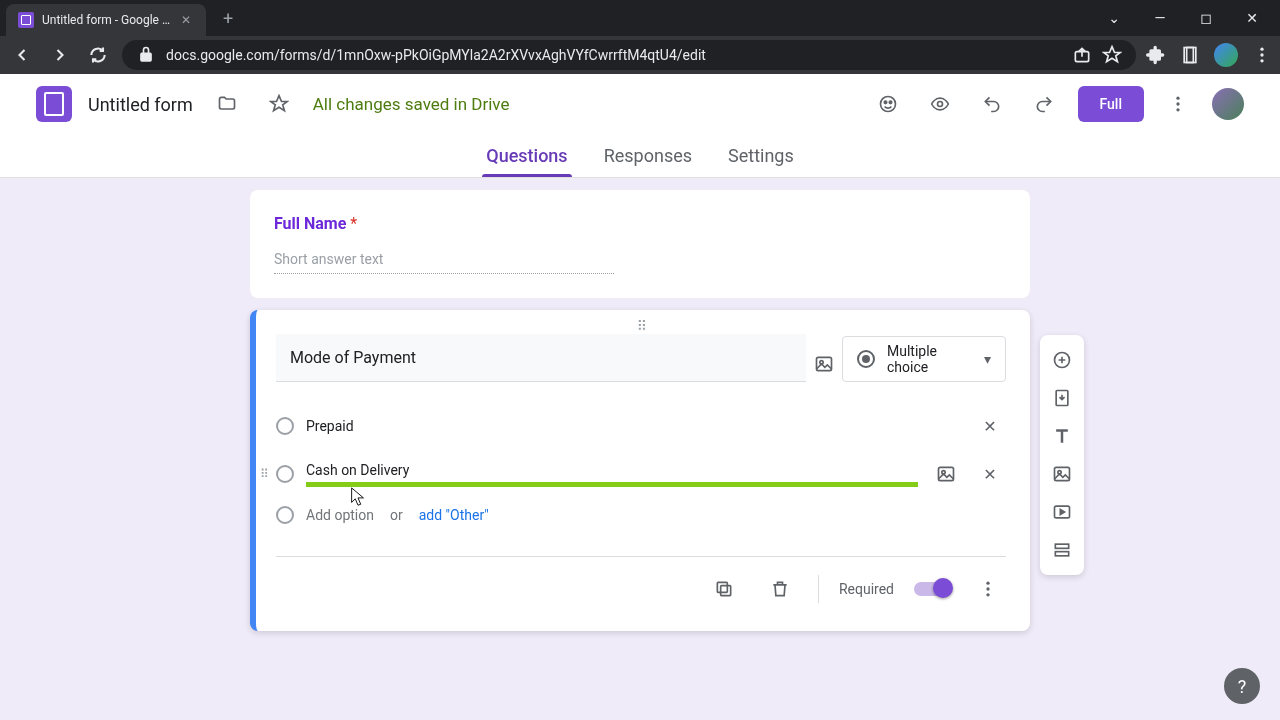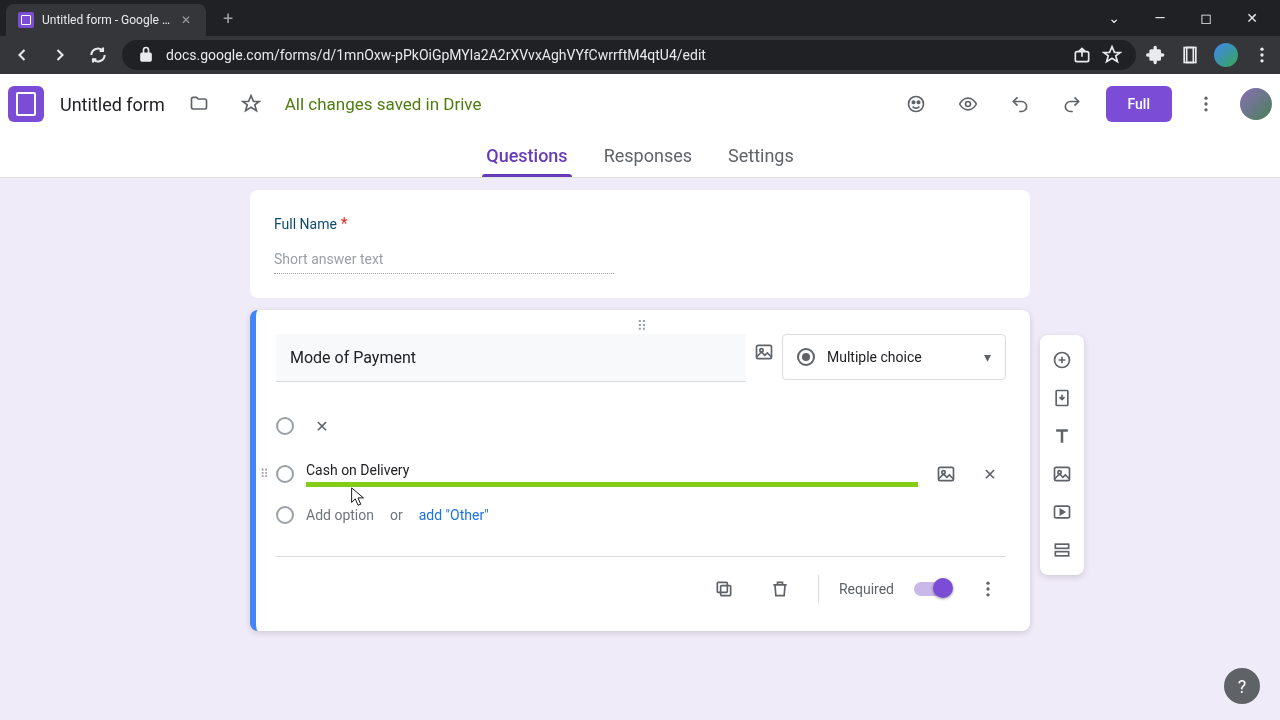--- a/index.html
+++ b/index.html
@@ -19,49 +19,49 @@
     .addr-bar { height: 38px; background: #35363a; display: flex; align-items: center; padding: 0 8px; gap: 10px; }
     .nav-btn { width: 28px; height: 28px; display: flex; align-items: center; justify-content: center; color: #e8eaed; }
     .url-box { flex: 1; height: 30px; background: #202124; border-radius: 15px; display: flex; align-items: center; padding: 10px 14px; gap: 10px; color: #e8eaed; font-size: 14px; }
     .url-text { flex: 1; color: #e8eaed; }
     .addr-icons { display: flex; gap: 14px; align-items: center; color: #e8eaed; }
     .avatar-small { width: 24px; height: 24px; border-radius: 50%; background: linear-gradient(135deg, #4285f4, #34a853); }
     
     
     .page { height: 646px; background: #f0ebf8; display: flex; flex-direction: column; position: relative; }
     
-    .header { height: 60px; background: #fff; display: flex; align-items: center; padding: 0 8px; gap: 16px; }
+    .header { height: 60px; background: #fff; display: flex; align-items: center; padding: 0 36px; gap: 16px; }
     .forms-icon { width: 36px; height: 36px; background: #7b4dd6; border-radius: 6px; display: flex; align-items: center; justify-content: center; }
     .forms-icon::before { content: ""; width: 16px; height: 20px; border: 2px solid #fff; border-radius: 2px; }
     .form-title { font-size: 18px; color: #202124; }
     .header-icon { width: 36px; height: 36px; display: flex; align-items: center; justify-content: center; color: #5f6368; border-radius: 50%; }
     .save-msg { font-size: 17px; color: #4d7c0f; }
     .header-spacer { flex: 1; }
     .send-btn { background: #7b4dd6; color: #fff; border: none; height: 36px; padding: 0 22px; border-radius: 6px; font-size: 14px; font-weight: 500; }
     .avatar-big { width: 32px; height: 32px; border-radius: 50%; background: linear-gradient(135deg, #8a6fb5, #4a8059); }
     
     .tabs-nav { height: 44px; background: #fff; display: flex; justify-content: center; gap: 28px; border-bottom: 1px solid #e0e0e0; }
     .nav-tab { display: flex; align-items: center; font-size: 18px; color: #5f6368; padding: 0 4px; position: relative; }
     .nav-tab.active { color: #673ab7; font-weight: 500; }
     .nav-tab.active::after { content: ""; position: absolute; bottom: 0; left: 0; right: 0; height: 3px; background: #673ab7; border-radius: 3px 3px 0 0; }
     
     .canvas { flex: 1; overflow: auto; display: flex; justify-content: center; padding-top: 12px; position: relative; }
     .canvas-inner { width: 780px; position: relative; }
     
     .q-card { background: #fff; border-radius: 8px; margin-bottom: 12px; padding: 24px; position: relative; }
     .q-card.active { border-left: 6px solid #4285f4; box-shadow: 0 2px 6px rgba(0,0,0,0.15); padding-left: 20px; }
     .drag-handle { position: absolute; top: 8px; left: 50%; transform: translateX(-50%); color: #9aa0a6; font-size: 14px; letter-spacing: 2px; }
-    .q-label { font-size: 14px; color: #0c4a6e; }
+    .q-label { font-size: 16px; color: #6d28d9; font-weight: bold; }
     .required-star { color: #d93025; }
     .short-answer { margin-top: 18px; color: #9aa0a6; font-size: 14px; border-bottom: 1px dotted #9aa0a6; width: 340px; padding-bottom: 6px; }
     
-    .q-header-row { display: flex; align-items: flex-start; }
+    .q-header-row { display: flex; align-items: flex-end; }
     .q-title-input { flex: 1; background: #f8f9fa; border: none; border-bottom: 1px solid #dadce0; padding: 14px 14px; font-size: 16px; color: #202124; width: 100%; }
     .img-btn { width: 36px; height: 36px; display: flex; align-items: center; justify-content: center; color: #5f6368; }
-    .type-select { width: 224px; height: 46px; border: 1px solid #dadce0; border-radius: 4px; display: flex; align-items: center; padding: 0 14px; gap: 12px; font-size: 14px; color: #202124; }
+    .type-select { width: 164px; height: 46px; border: 1px solid #dadce0; border-radius: 4px; display: flex; align-items: center; padding: 0 14px; gap: 12px; font-size: 14px; color: #202124; }
     .type-select .chev { margin-left: auto; color: #5f6368; }
     
     .options { margin-top: 20px; }
     .option-row { display: flex; align-items: center; gap: 12px; padding: 8px 0; position: relative; }
     .opt-drag { position: absolute; left: -16px; color: #9aa0a6; font-size: 12px; }
     .radio-circle { width: 18px; height: 18px; border: 2px solid #9aa0a6; border-radius: 50%; flex-shrink: 0; }
     .radio-filled { width: 18px; height: 18px; border: 2px solid #5f6368; border-radius: 50%; display: flex; align-items: center; justify-content: center; flex-shrink: 0; }
     .radio-filled::before { content: ""; width: 8px; height: 8px; background: #5f6368; border-radius: 50%; }
     .opt-text { font-size: 14px; color: #202124; flex: 1; }
     .opt-text.underlined { border-bottom: 5px solid #84cc16; padding-bottom: 4px; }
@@ -234,20 +234,21 @@
           <div class="type-select">
             <span class="radio-filled"></span>
             <span>Multiple choice</span>
             <span class="chev">▾</span>
           </div>
         </div>
 
         <div class="options">
           <div class="option-row">
             <span class="radio-circle"></span>
+            <span class="opt-text">Prepaid</span>
             <span class="opt-remove">✕</span>
           </div>
           <div class="option-row">
             <span class="opt-drag">⠿</span>
             <span class="radio-circle"></span>
             <span class="opt-text underlined">Cash on Delivery</span>
             <span class="opt-img-btn">
                 <svg viewBox="0 0 24 24" fill="none" stroke="currentColor" stroke-width="2">
                   <rect x="3" y="4" width="18" height="16" rx="2"></rect>
                   <circle cx="9" cy="10" r="2"></circle>

